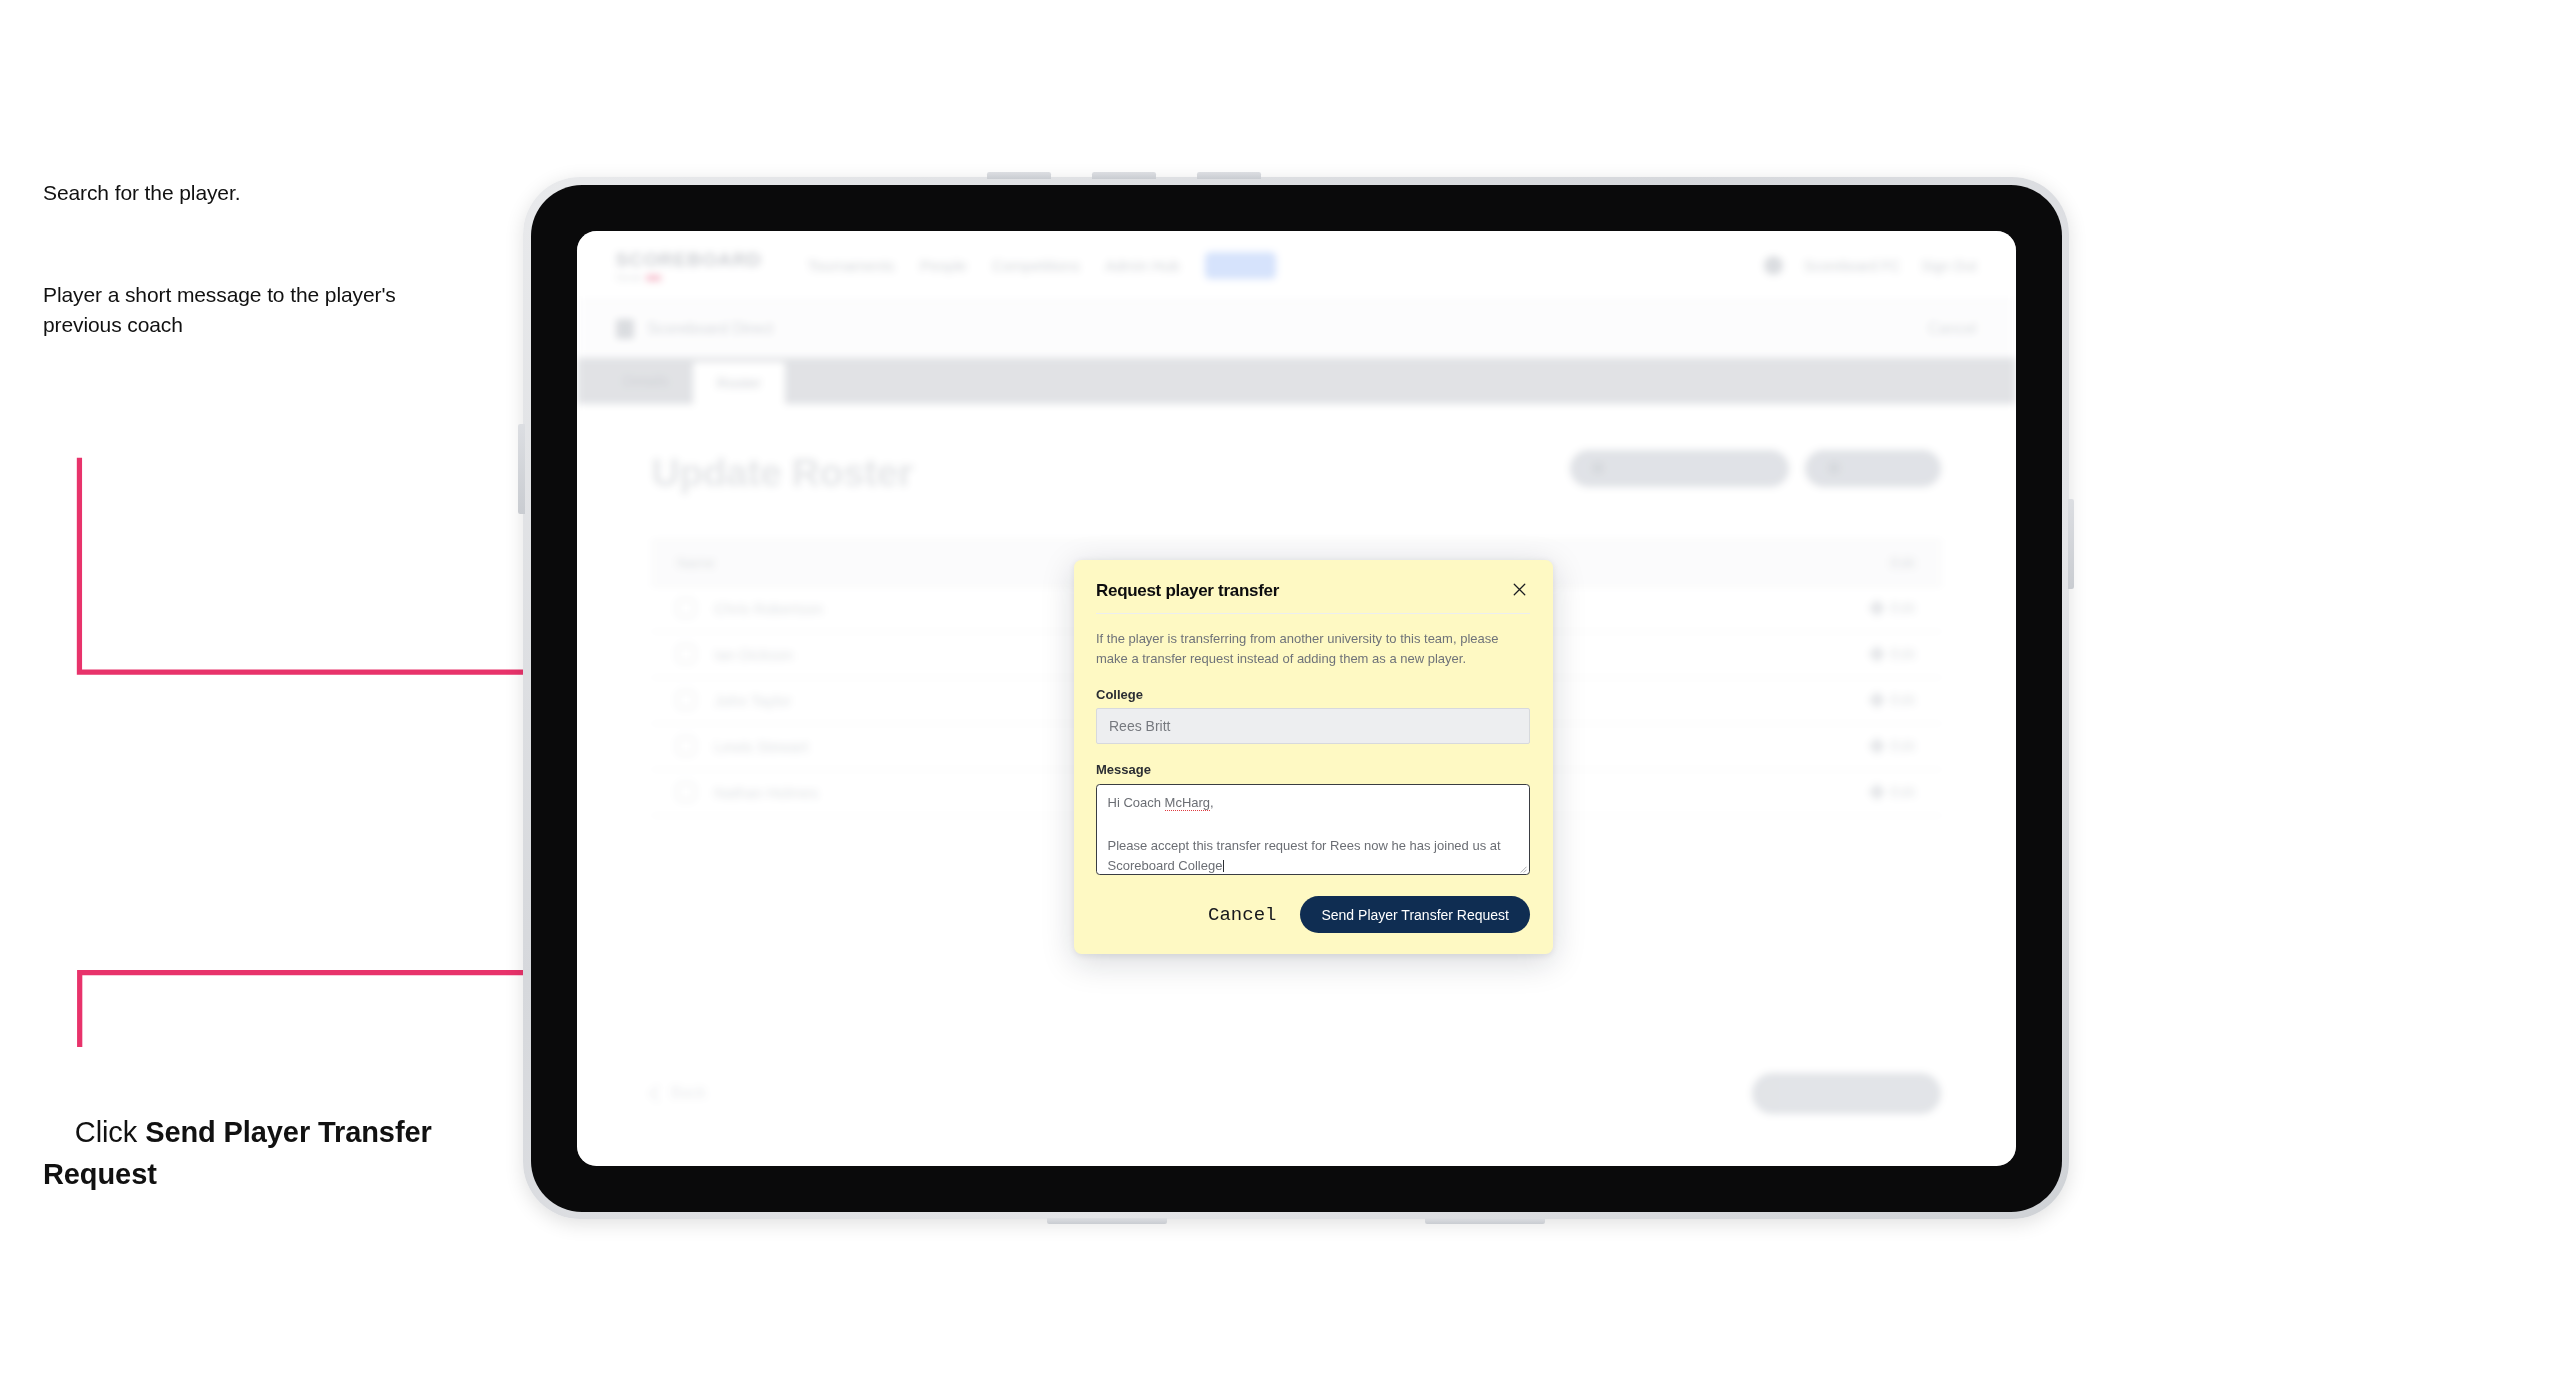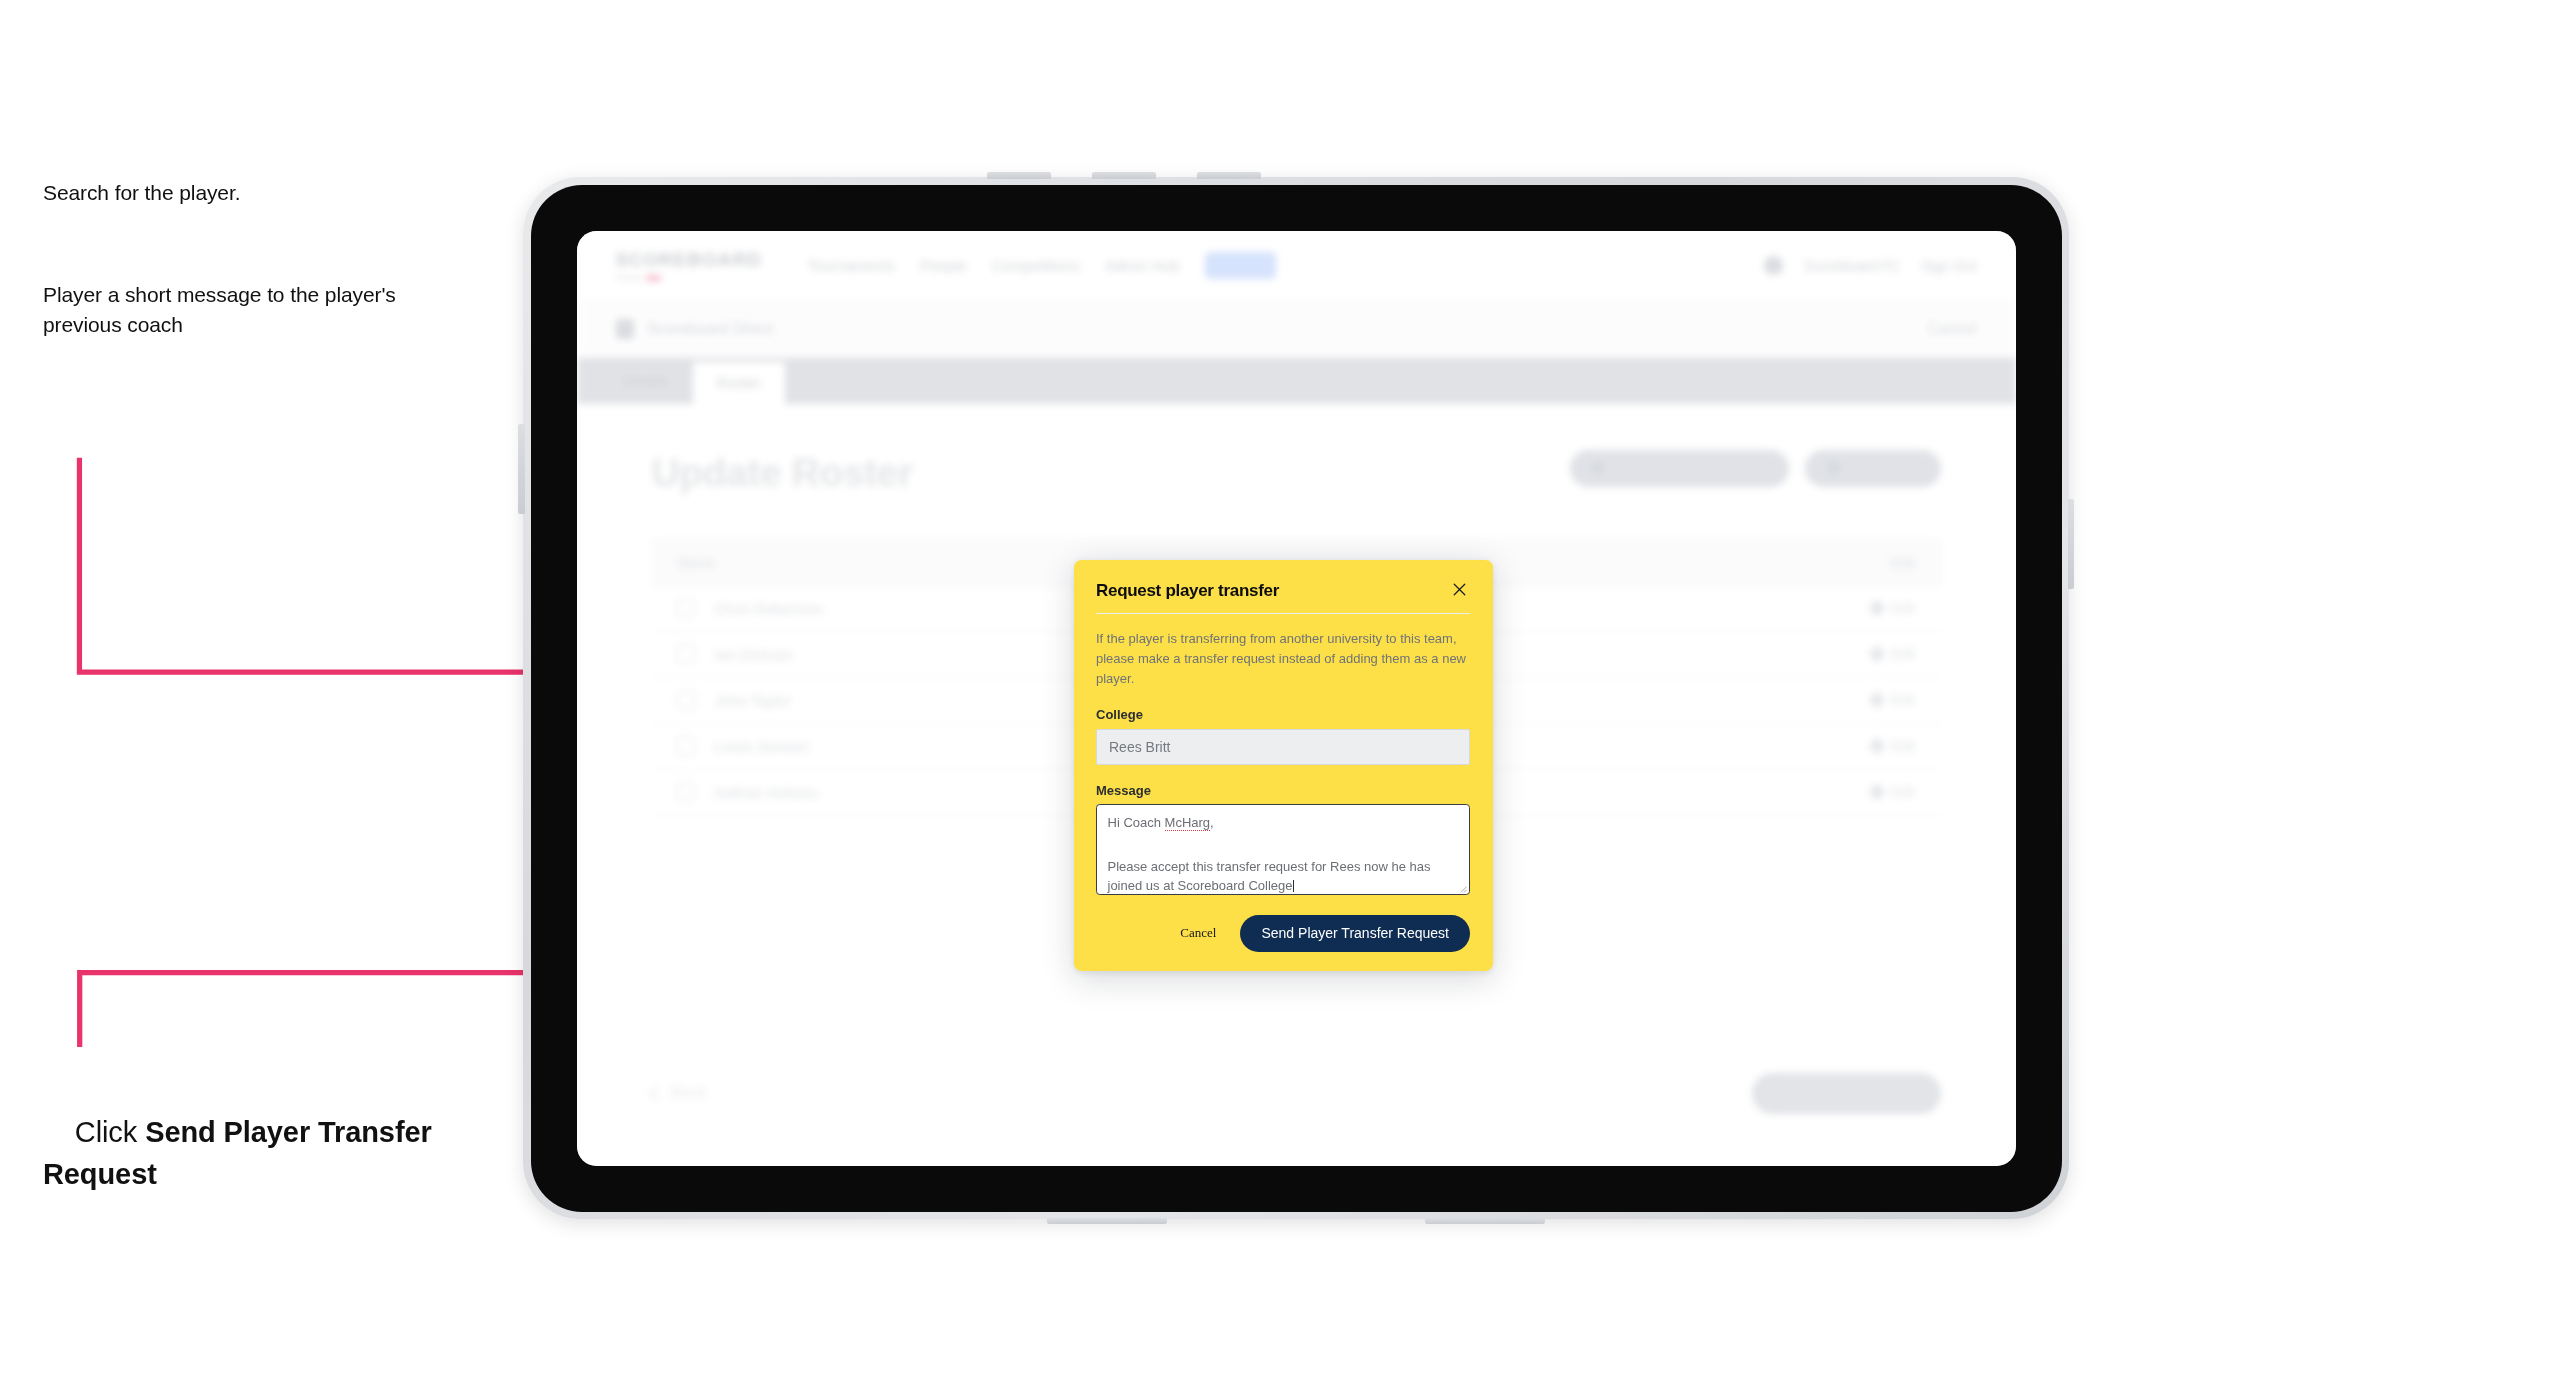--- a/index.html
+++ b/index.html
@@ -210,22 +210,22 @@
     margin-left: auto;
     background: #d7dadf; border-radius: 22.5px;
     padding: 12px 30px; font-size: 15px; color: #d7dadf; min-width: 172px; text-align: center;
   }
 
   
   #modal {
     position: absolute;
     left: 497px;
     top: 329px;
-    width: 419px;
-    background: #fde047;
+    width: 479px;
+    background: #fef9c3;
     border-radius: 7.5px;
     box-shadow: 0 7.5px 33px rgba(16,24,40,0.17), 0 1.5px 6px rgba(16,24,40,0.08);
     padding: 21px 22.5px 19.5px 22.5px;
     z-index: 5;
   }
   #modal-head {
     display: flex; align-items: flex-start; justify-content: space-between;
     padding-bottom: 12px;
     border-bottom: 0.7px solid #eceef0;
   }
@@ -281,22 +281,22 @@
   #resize-grip {
     position: absolute; right: 2.2px; bottom: 1.5px;
     width: 9px; height: 9px;
   }
   #modal-actions {
     margin-top: 19.5px;
     display: flex; align-items: center; justify-content: flex-end; gap: 6px;
   }
   #cancel-btn {
     background: transparent; border: none;
-    font-family: Liberation Serif, serif;
-    font-size: 13px; color: #16181c;
+    font-family: Liberation Mono, monospace;
+    font-size: 19px; color: #16181c;
     padding: 9px 18px; cursor: pointer;
   }
   #send-btn {
     background: #0f2d52; border: none;
     border-radius: 21px;
     font-family: "Liberation Sans", sans-serif;
     font-size: 14px; color: #ffffff;
     padding: 10.5px 21px; cursor: pointer;
     white-space: nowrap;
   }

